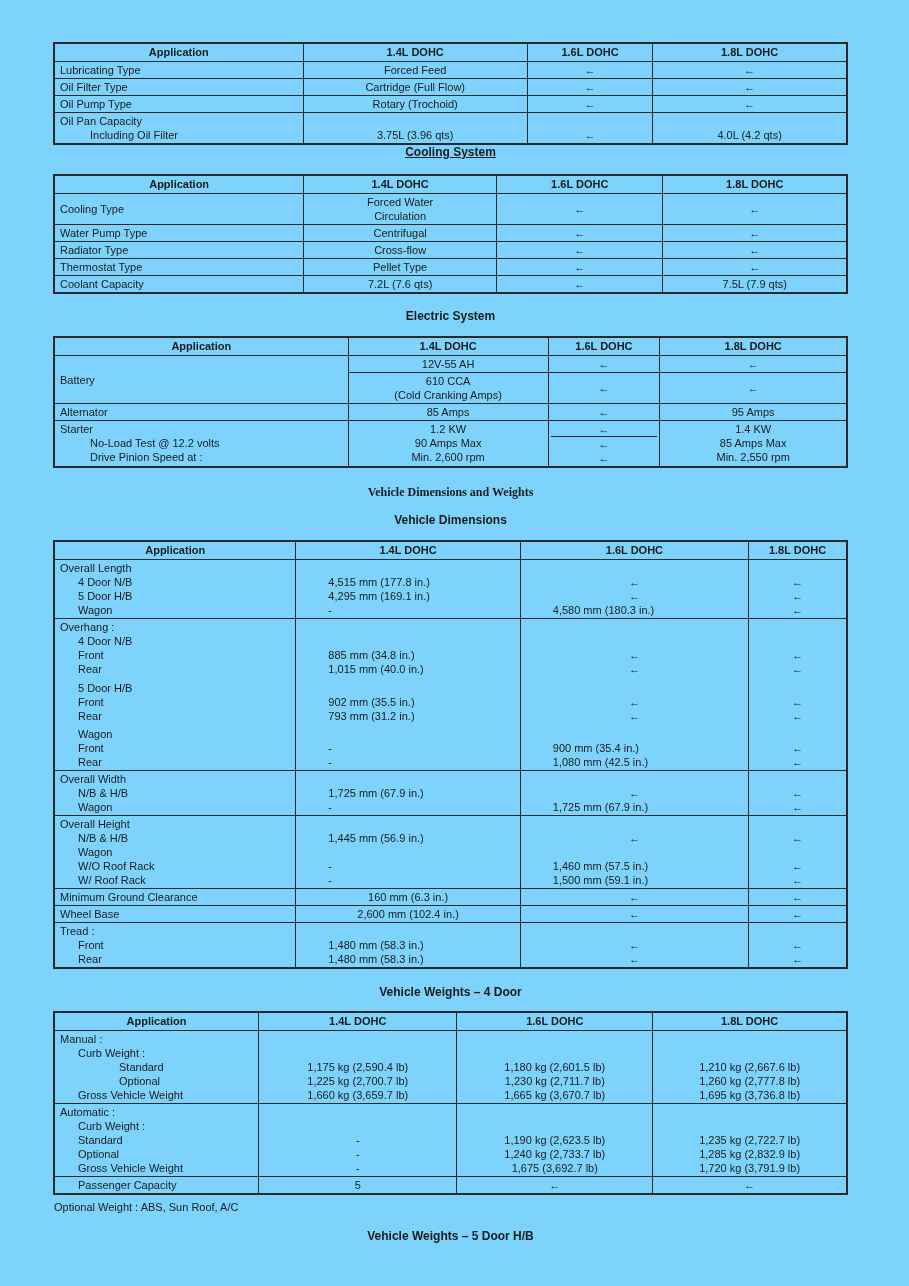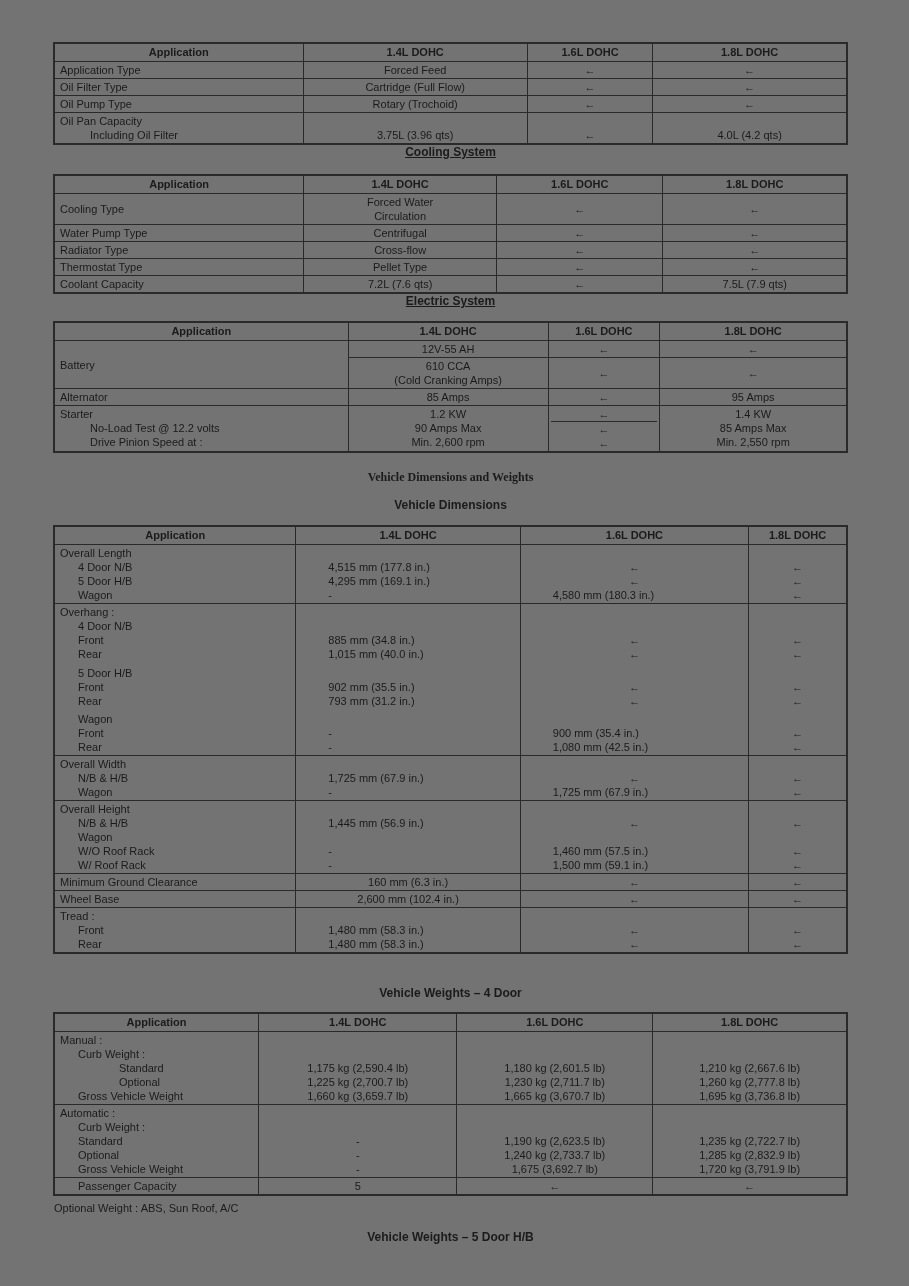--- a/index.html
+++ b/index.html
@@ -2,21 +2,21 @@
 <html><head>
 <meta charset="utf-8">
 <title>Engine Specifications Page</title>
 <style>
   html,body{margin:0;padding:0;background:#ffffff;}
   body{
     width:909px;height:1286px;
     font-family:"Liberation Sans","DejaVu Sans",sans-serif;
     color:#1b1b1b;font-size:11px;
   }
-  .page{position:relative;width:909px;height:1286px;background:#737373;box-sizing:border-box;padding-top:42px;overflow:hidden;}
+  .page{position:relative;width:909px;height:1286px;background:#7dd3fc;box-sizing:border-box;padding-top:42px;overflow:hidden;}
   table.spec{
     border-collapse:collapse;table-layout:fixed;
     width:795px;margin-left:53px;
     border:2px solid #2a2a2a;
   }
   .spec th,.spec td{border:1px solid #2a2a2a;vertical-align:top;overflow:hidden;}
   .spec th{font-weight:bold;text-align:center;padding:2px 2px;font-size:11px;line-height:13px;white-space:nowrap;}
   .spec td{padding:1px 2px;}
   .ln{line-height:14px;min-height:14px;white-space:nowrap;}
   .i0{padding-left:3px;}
@@ -25,26 +25,26 @@
   .i3{padding-left:62px;}
   td.ctr{text-align:center;}
   td.vm{vertical-align:middle;}
   td.lpad .ln{padding-left:30px;}
   .ll{text-align:left;padding-left:30px;}
   .gap{margin-top:4.5px;}
   .bb{border-bottom:1px solid #2a2a2a;}
   .h{font-size:12px;font-weight:bold;text-align:center;width:795px;margin-left:53px;line-height:15px;}
   .mt-cool{margin-top:0;text-decoration:underline;}
   .mt-t2{margin-top:14px;}
-  .mt-elec{text-decoration:underline;}
+  .mt-elec{margin-top:15px;}
   .mt-t3{margin-top:12px;}
   .mt-dw{margin-top:17px;font-family:Liberation Serif, serif;}
   .mt-dim{margin-top:13px;}
   .mt-t4{margin-top:12px;}
-  .mt-w4{margin-top:32px;}
+  .mt-w4{margin-top:16px;}
   .mt-t5{margin-top:11px;}
   .footnote{margin:5px 0 4px 54px;font-size:11px;line-height:14px;}
   .mt-w5{margin-top:15px;}
 </style>
 </head>
 <body>
 
 <div class="page">
 
   <table class="spec">
@@ -58,21 +58,21 @@
         <tr>
           <th>Application</th>
           <th>1.4L DOHC</th>
           <th>1.6L DOHC</th>
           <th>1.8L DOHC</th>
         </tr>
       </thead>
       <tbody>
         <tr>
           <td>
-            <div class="ln i0">Application Type</div>
+            <div class="ln i0">Lubricating Type</div>
           </td>
           <td class="ctr">
             <div class="ln">Forced Feed</div>
           </td>
           <td class="ctr">
             <div class="ln">←</div>
           </td>
           <td class="ctr">
             <div class="ln">←</div>
           </td>

